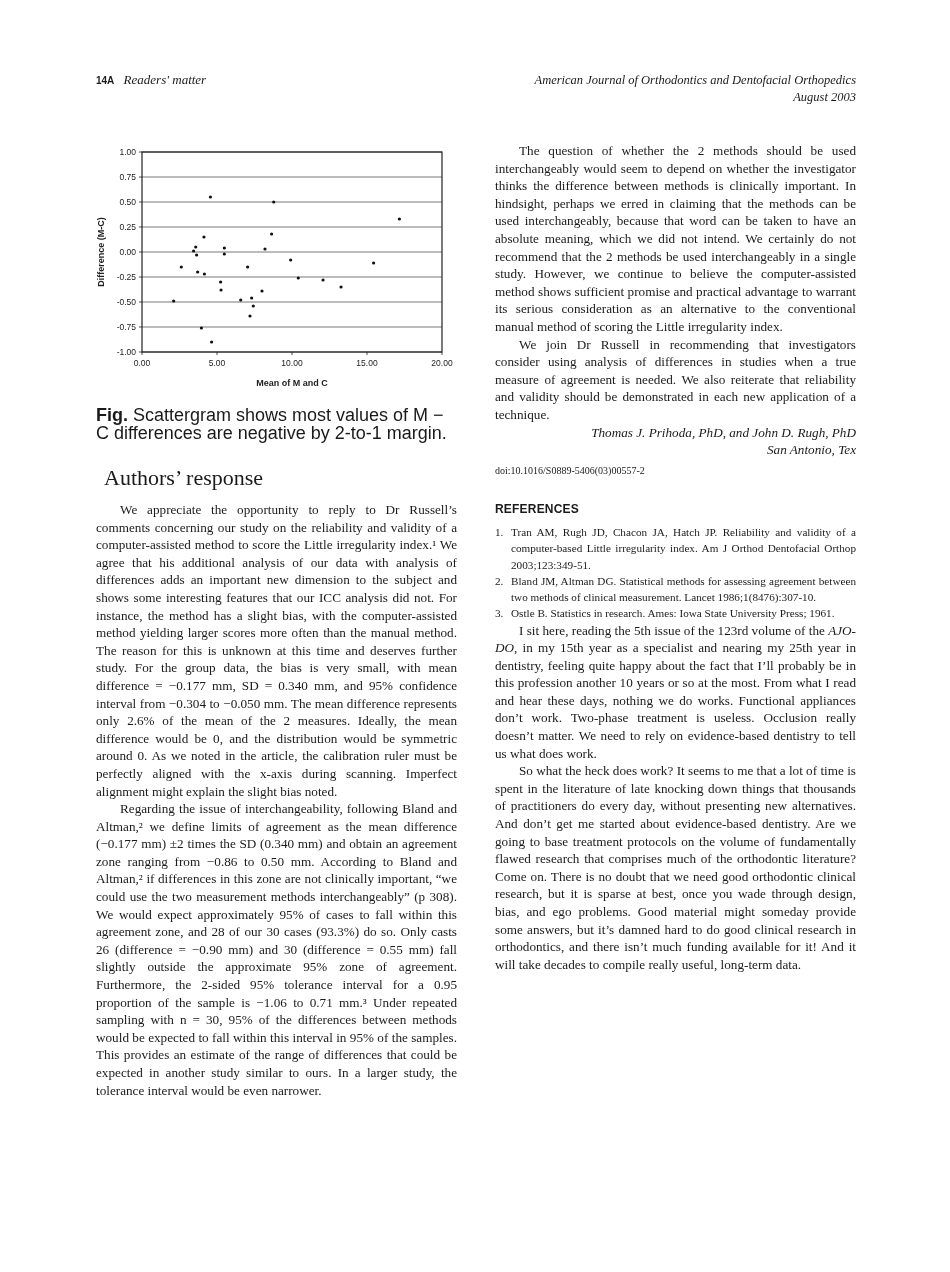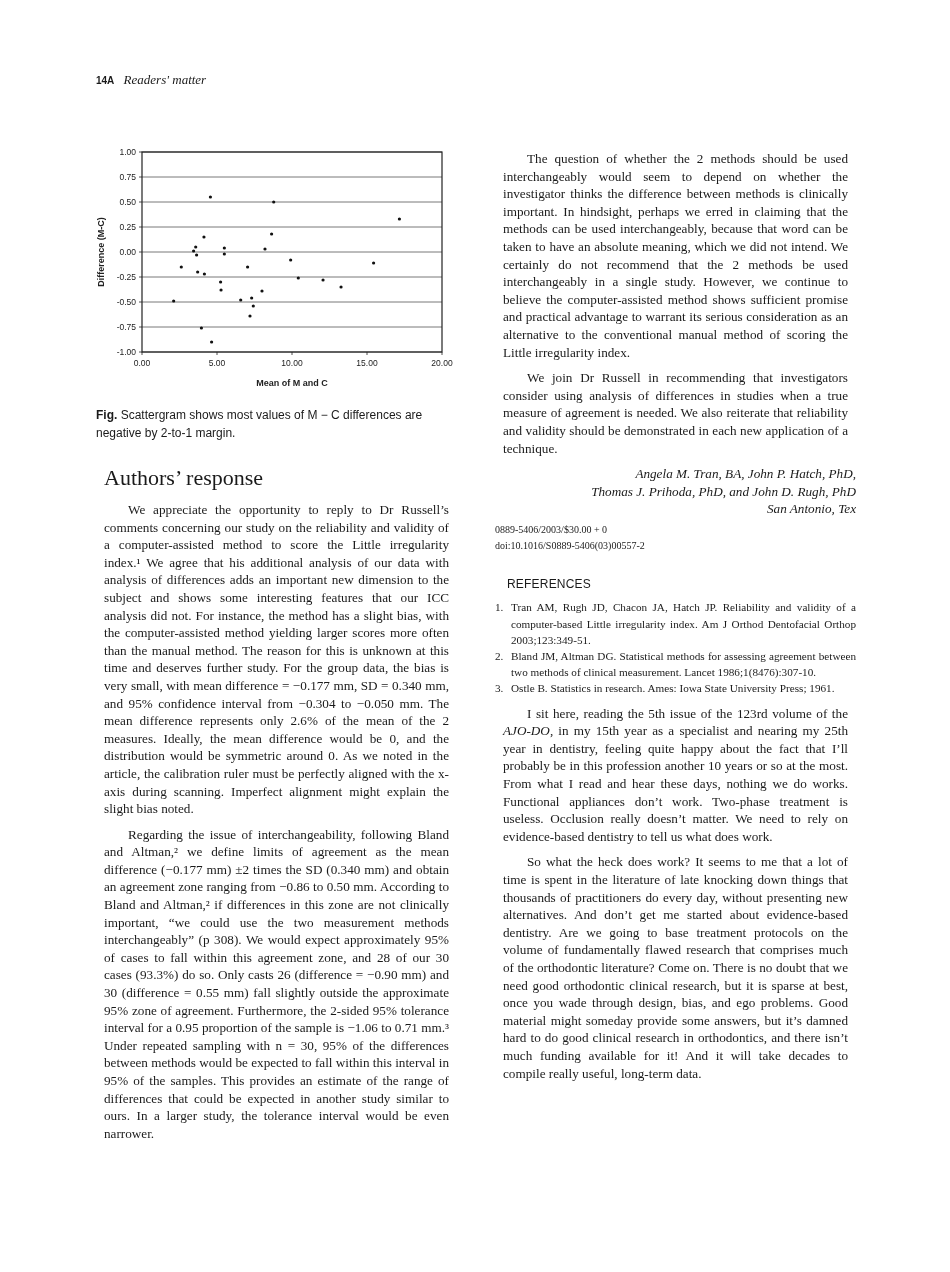--- a/index.html
+++ b/index.html
@@ -9,44 +9,46 @@
   .running-head { position: absolute; top: 72px; left: 96px; width: 760px; font-size: 13px; line-height: 16px; }
   .rh-left { position: absolute; left: 0; top: 0; white-space: nowrap; }
   .rh-pagenum { font-family: "Liberation Sans", sans-serif; font-weight: bold; font-size: 10px; margin-right: 6px; }
   .rh-section { font-family: "Liberation Serif", serif; font-style: italic; font-size: 13px; }
   .rh-right { position: absolute; right: 0; top: 0; text-align: right; font-family: "Liberation Serif", serif; font-style: italic; font-size: 12.5px; line-height: 17px; }
 
   .col { position: absolute; width: 361px; font-family: "Liberation Serif", serif; font-size: 13.2px; line-height: 17.6px; text-align: justify; }
   .col-left { left: 96px; }
   .col-right { left: 495px; }
 
-  .para { margin: 8px; text-indent: 24px; }
+  .para { margin: 0; text-indent: 24px; }
 
   #chart { position: absolute; left: 90px; top: 140px; width: 370px; height: 260px; }
-  .fig-caption { position: absolute; left: 96px; top: 406px; width: 362px; font-family: "Liberation Sans", sans-serif; font-size: 12px; line-height: 18px; }
+  .fig-caption { position: absolute; left: 96px; top: 406px; width: 362px; font-family: "Liberation Sans", sans-serif; font-size: 18px; line-height: 18px; }
   .fig-caption b { font-weight: bold; }
 
   .section-head { font-family: "Liberation Serif", serif; font-size: 22px; font-weight: normal; margin: 8px; line-height: 28px; }
 
   .sig { text-align: right; font-style: italic; line-height: 17.6px; }
   .small-meta { font-family: "Liberation Serif", serif; font-size: 10px; line-height: 16px; text-align: left; }
-  .refs-head { font-family: "Liberation Sans", sans-serif; font-weight: normal; font-size: 12px; margin: 12px; letter-spacing: 0.2px; }
+  .refs-head { font-family: "Liberation Sans", sans-serif; font-weight: bold; font-size: 12px; margin: 0; letter-spacing: 0.2px; }
   .ref-list { list-style: none; margin: 0; padding: 0; font-size: 11.2px; line-height: 16.2px; }
   .ref-item { position: relative; padding-left: 16px; text-align: justify; }
   .ref-num { position: absolute; left: 0; top: 0; }
 </style>
 </head>
 <body>
 
 <div class="running-head">
   <div class="rh-left">
     <span class="rh-pagenum">14A</span>
     <span class="rh-section">Readers' matter</span>
   </div>
   <div class="rh-right">
+    <div>American Journal of Orthodontics and Dentofacial Orthopedics</div>
+    <div>August 2003</div>
   </div>
 </div>
 
 <svg id="chart" width="370" height="260" viewBox="0 0 370 260" xmlns="http://www.w3.org/2000/svg">
   <g id="grid-layer">
       <line x1="52" x2="352" y1="12" y2="12" stroke="#555" stroke-width="0.8"></line>
       <line x1="49" x2="52" y1="12" y2="12" stroke="#222" stroke-width="0.8"></line>
       <line x1="52" x2="352" y1="37" y2="37" stroke="#555" stroke-width="0.8"></line>
       <line x1="49" x2="52" y1="37" y2="37" stroke="#222" stroke-width="0.8"></line>
       <line x1="52" x2="352" y1="62" y2="62" stroke="#555" stroke-width="0.8"></line>
@@ -132,26 +134,24 @@
 <div class="col col-left serif" style="top: 456px;">
   <h2 class="section-head" style="margin-bottom: 9px;">Authors’ response</h2>
   <p class="para">We appreciate the opportunity to reply to Dr Russell’s comments concerning our study on the reliability and validity of a computer-assisted method to score the Little irregularity index.¹ We agree that his additional analysis of our data with analysis of differences adds an important new dimension to the subject and shows some interesting features that our ICC analysis did not. For instance, the method has a slight bias, with the computer-assisted method yielding larger scores more often than the manual method. The reason for this is unknown at this time and deserves further study. For the group data, the bias is very small, with mean difference = −0.177 mm, SD = 0.340 mm, and 95% confidence interval from −0.304 to −0.050 mm. The mean difference represents only 2.6% of the mean of the 2 measures. Ideally, the mean difference would be 0, and the distribution would be symmetric around 0. As we noted in the article, the calibration ruler must be perfectly aligned with the x-axis during scanning. Imperfect alignment might explain the slight bias noted.</p>
   <p class="para">Regarding the issue of interchangeability, following Bland and Altman,² we define limits of agreement as the mean difference (−0.177 mm) ±2 times the SD (0.340 mm) and obtain an agreement zone ranging from −0.86 to 0.50 mm. According to Bland and Altman,² if differences in this zone are not clinically important, “we could use the two measurement methods interchangeably” (p 308). We would expect approximately 95% of cases to fall within this agreement zone, and 28 of our 30 cases (93.3%) do so. Only casts 26 (difference = −0.90 mm) and 30 (difference = 0.55 mm) fall slightly outside the approximate 95% zone of agreement. Furthermore, the 2-sided 95% tolerance interval for a 0.95 proportion of the sample is −1.06 to 0.71 mm.³ Under repeated sampling with n = 30, 95% of the differences between methods would be expected to fall within this interval in 95% of the samples. This provides an estimate of the range of differences that could be expected in another study similar to ours. In a larger study, the tolerance interval would be even narrower.</p>
 </div>
 
 <div class="col col-right serif" style="top: 142px;">
   <p class="para">The question of whether the 2 methods should be used interchangeably would seem to depend on whether the investigator thinks the difference between methods is clinically important. In hindsight, perhaps we erred in claiming that the methods can be used interchangeably, because that word can be taken to have an absolute meaning, which we did not intend. We certainly do not recommend that the 2 methods be used interchangeably in a single study. However, we continue to believe the computer-assisted method shows sufficient promise and practical advantage to warrant its serious consideration as an alternative to the conventional manual method of scoring the Little irregularity index.</p>
   <p class="para">We join Dr Russell in recommending that investigators consider using analysis of differences in studies when a true measure of agreement is needed. We also reiterate that reliability and validity should be demonstrated in each new application of a technique.</p>
   <div class="sig">
-    <div>Angela M. Tran, BA, John P. Hatch, PhD,</div>
     <div>Thomas J. Prihoda, PhD, and John D. Rugh, PhD</div>
     <div>San Antonio, Tex</div>
   </div>
   <div class="small-meta" style="margin-top: 4px;">
-    <div>0889-5406/2003/$30.00 + 0</div>
     <div>doi:10.1016/S0889-5406(03)00557-2</div>
   </div>
 
   <h3 class="refs-head" style="margin-top: 22px; margin-bottom: 6px;">REFERENCES</h3>
   <ol class="ref-list">
     <li class="ref-item">
       <span class="ref-num">1.</span>
       <span>Tran AM, Rugh JD, Chacon JA, Hatch JP. Reliability and validity of a computer-based Little irregularity index. Am J Orthod Dentofacial Orthop 2003;123:349-51.</span>
     </li>
     <li class="ref-item">

